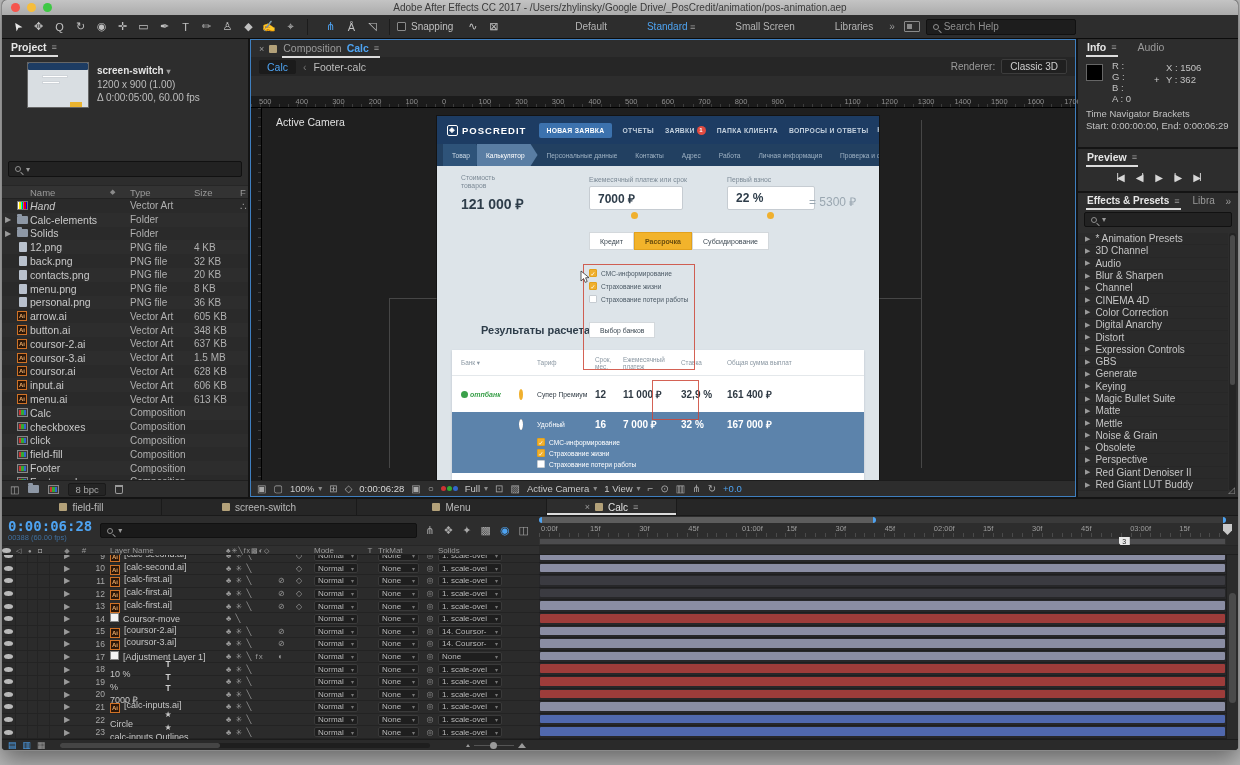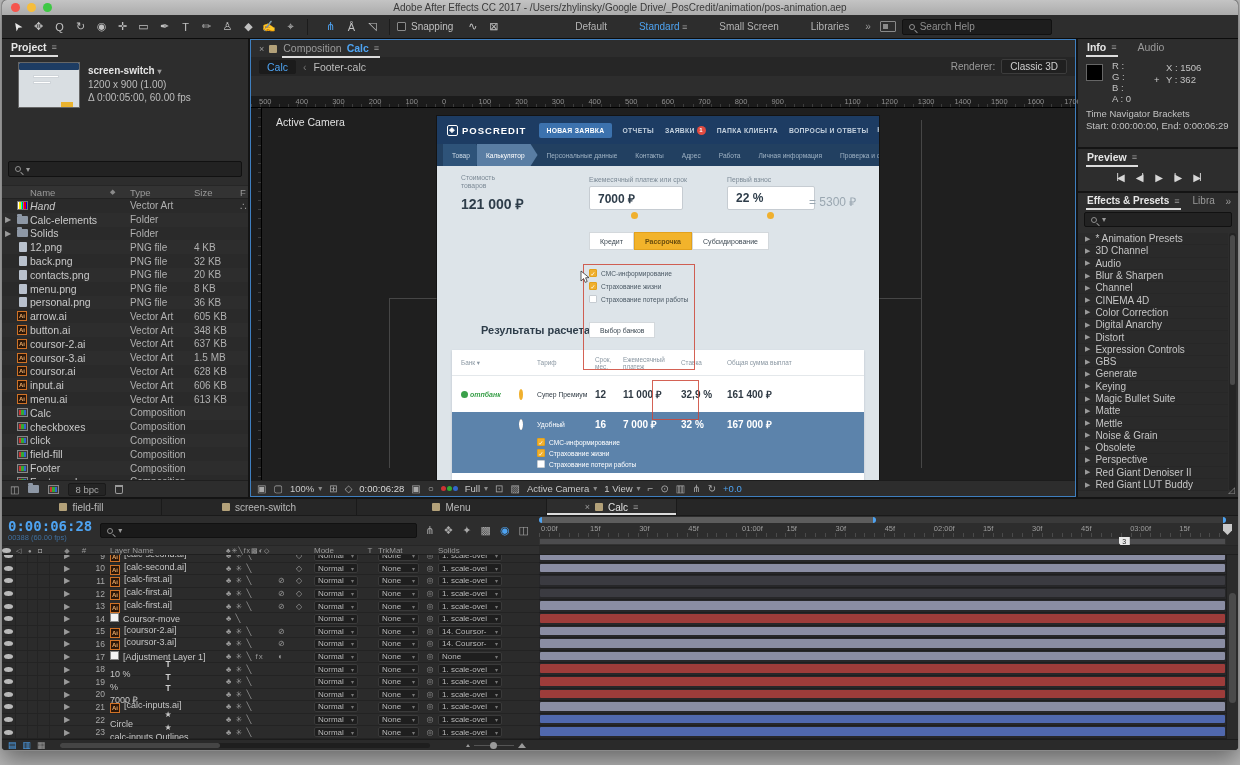--- a/index.html
+++ b/index.html
@@ -17,21 +17,21 @@
   
   .toolbar { position:absolute; left:0; top:15px; right:0; height:24px; background:#2d2d2d; border-bottom:1px solid #0c0c0c;
              display:flex; align-items:center; color:#b8b8b8; }
   .tools { display:flex; align-items:center; gap:2px; padding-left:6px; }
   .tool { width:19px; height:18px; display:flex; align-items:center; justify-content:center; font-size:11px; color:#c0c0c0; border-radius:2px; }
   .tool.sel { color:#e8e8e8; }
   .tool .rot { display:inline-block; transform:rotate(-125deg); }
   .tb-sep { width:1px; height:16px; background:#1c1c1c; margin:0 7px; }
   .snap { display:flex; align-items:center; gap:5px; font-size:10px; color:#c0c0c0; }
   .cb { width:9px; height:9px; border:1px solid #8a8a8a; border-radius:1px; background:#242424; }
-  .workspaces { display:flex; align-items:center; gap:8px; margin-left:60px; font-size:10px; }
+  .workspaces { display:flex; align-items:center; gap:16px; margin-left:60px; font-size:10px; }
   .ws { padding:2px 12px; color:#b4b4b4; }
   .ws.active { color:#4ea3f1; }
   .ws-menu { color:#9a9a9a; font-size:9px; }
   .chev2 { color:#9a9a9a; font-size:10px; margin-left:4px; letter-spacing:-1px;}
   .ws-icon { width:16px; height:11px; border:1px solid #8a8a8a; border-radius:1px; margin:0 6px 0 10px; position:relative;}
   .ws-icon:after{ content:""; position:absolute; left:2px; top:2px; width:5px; height:5px; background:#8a8a8a; }
   .searchbox { display:flex; align-items:center; gap:5px; background:#1d1d1d; border:1px solid #111; border-radius:2px;
                height:16px; width:150px; padding:0 6px; color:#8f8f8f; font-size:10px; }
   .ic-mag { width:6px; height:6px; border:1px solid #8f8f8f; border-radius:50%; position:relative; flex:none;}
   .ic-mag:after { content:""; position:absolute; width:4px; height:1px; background:#8f8f8f; transform:rotate(45deg); left:4px; top:6px; }
@@ -40,21 +40,21 @@
   .main { position:absolute; left:0; top:39px; width:1236px; height:458px; display:flex; gap:2px; }
   .panel { background:#2d2d2d; position:relative; }
   .phead { height:17px; display:flex; align-items:center; padding:0 8px; gap:5px; font-size:10.5px; color:#d6d6d6; background:#2d2d2d; }
   .ptab { padding:2px 1px; border-bottom:2px solid transparent; display:flex; gap:5px; align-items:center;}
   .ptab.on { border-bottom-color:#dcdcdc; color:#e6e6e6; }
   .ptab .m { color:#9a9a9a; font-size:9px; }
   .dim { color:#9a9a9a; }
 
   
   .proj { width:246px; }
-  .proj-preview { display:flex; gap:8px; padding:6px 16px; }
+  .proj-preview { display:flex; gap:8px; padding:6px 25px; }
   .thumb { width:62px; height:46px; background:#d9dee2; border:1px solid #666; position:relative; flex:none;}
   .thumb .bar { position:absolute; left:0; top:0; right:0; height:7px; background:#1d3c63; }
   .thumb .foot { position:absolute; right:6px; bottom:0; width:12px; height:5px; background:#eab32f; }
   .thumb .ln { position:absolute; left:14px; width:26px; height:3px; background:#fff; border:1px solid #cfd4d9;}
   .pp-info { font-size:10px; color:#bdbdbd; line-height:13px; padding-top:2px;}
   .pp-name { color:#e3e3e3; font-weight:bold; }
   .proj-search { position:absolute; left:6px; right:6px; top:122px; }
   .proj-search .searchbox { width:100%; background:#222; }
   .pcols { position:absolute; left:0; right:0; top:146px; height:14px; background:#333; border-top:1px solid #262626; border-bottom:1px solid #222;
            display:grid; grid-template-columns:12px 16px 1fr 20px 64px 46px 8px; align-items:center; font-size:9.5px; color:#9a9a9a; }

